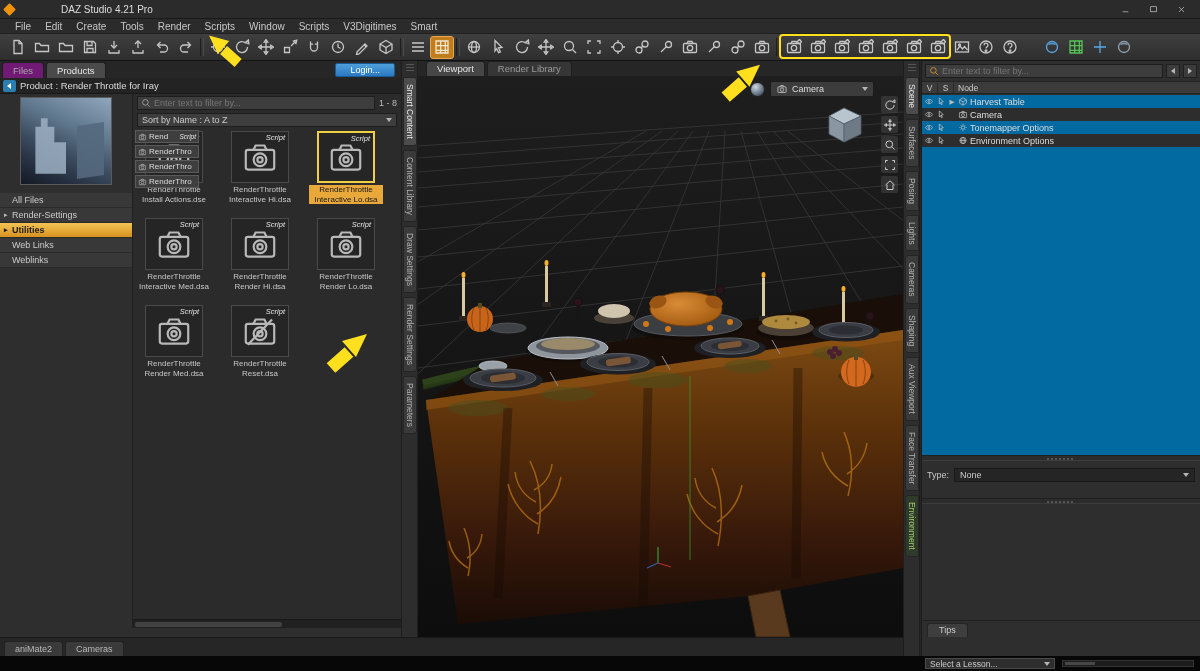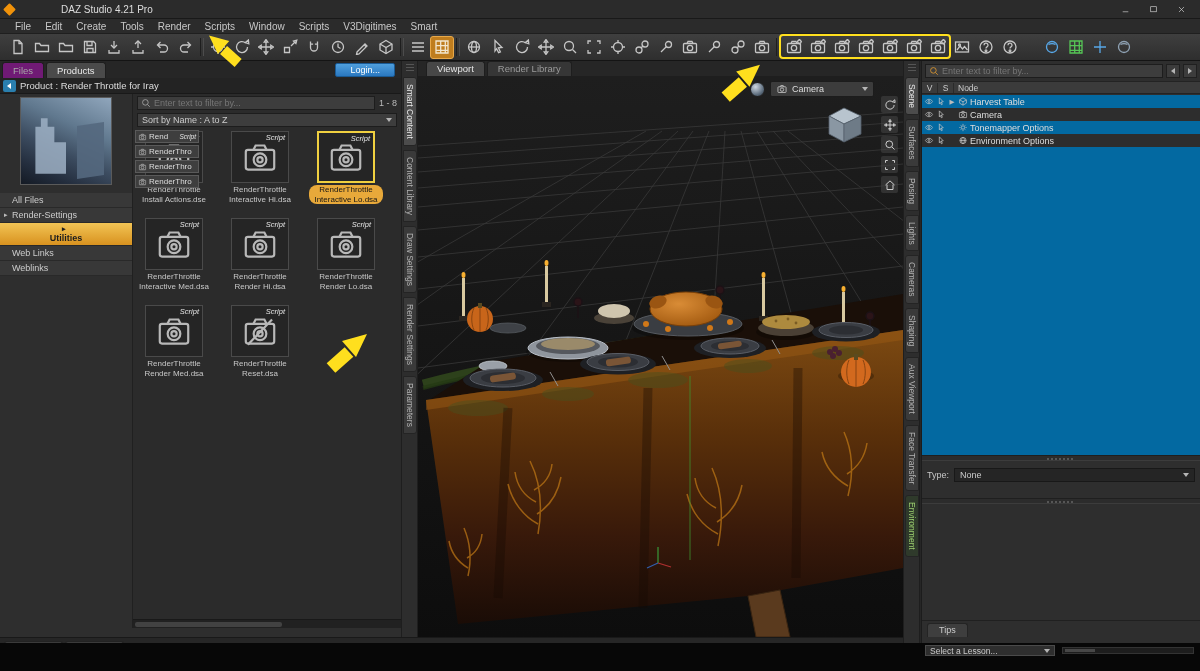--- a/index.html
+++ b/index.html
@@ -56,21 +56,21 @@
   .thumb { width:92px; height:88px; margin:0 auto 8px; border:1px solid #5a5a5a; position:relative; overflow:hidden;
     background:linear-gradient(205deg,#90a6bc 0%,#60788e 35%,#3c4c60 60%,#242e3e 82%,#141a24 100%); }
   .thumb::before { content:""; position:absolute; left:16%; top:18%; width:34%; height:70%; background:#9db0c4;
     clip-path:polygon(0 100%,0 22%,18% 22%,18% 8%,40% 8%,40% 22%,62% 22%,62% 48%,100% 48%,100% 100%); opacity:.85; }
   .thumb::after { content:""; position:absolute; right:8%; top:30%; width:30%; height:62%; background:#54687e;
     transform:skewY(-8deg); opacity:.9; }
   .cat-item { display:flex; align-items:center; font-size:9px; color:#cccccc; padding:2px 4px;
     background:#383838; border-bottom:1px solid #292929; }
   .cat-exp { width:8px; font-size:7px; color:#bbbbbb; }
   .cat-exp:empty { display:inline-block; }
-  .cat-item.highlight { background:linear-gradient(#f2c455,#d8921f); color:#1d1d1d; font-weight:bold;flex-direction:column; }
+  .cat-item.highlight { background:linear-gradient(#f2c455,#d8921f); color:#1d1d1d; font-weight:bold; }
   .cat-item.highlight .cat-exp { color:#1d1d1d; }
 
   .lp-files { flex:1; position:relative; background:#2b2b2b; }
   .search-row { display:flex; align-items:center; gap:4px; padding:2px 4px; }
   .search-box { flex:1; height:14px; background:#3d3d3d; border:1px solid #1d1d1d; display:flex; align-items:center; gap:3px; padding:0 3px; }
   .search-box svg { width:10px; height:10px; color:#a8a8a8; }
   .search-box input { flex:1; min-width:0; background:transparent; border:none; outline:none; color:#b5b5b5; font-size:9px; font-family:inherit; }
   .count { font-size:9px; color:#bbbbbb; }
   .sort-row { padding:1px 4px 2px; }
   .sort-select { height:14px; background:#3d3d3d; border:1px solid #1d1d1d; display:flex; align-items:center; padding:0 4px; font-size:9px; color:#cccccc;gap:36px; }
@@ -79,21 +79,21 @@
     align-content:flex-start; gap:14px 12px; }
   .file-cell { width:74px; display:flex; flex-direction:column; align-items:center; }
   .file-icon { width:58px; height:52px; background:#252525; border:1px solid #4a4a4a; position:relative;
     display:flex; align-items:center; justify-content:center; color:#b8b8b8; }
   .file-icon svg { width:40px; height:35px; }
   .file-icon svg * { stroke:currentColor; fill:none; stroke-width:1; }
   .badge { position:absolute; top:1px; right:3px; font-size:7.5px; font-style:italic; color:#e6e6e6; }
   .badge:empty { display:none; }
   .file-label { font-size:8px; line-height:1.2; color:#c8c8c8; text-align:center; margin-top:2px; max-width:76px; }
   .file-cell.selected .file-icon { border:2px solid #f0d040; }
-  .file-cell.selected .file-label { background:#e8a93a; color:#151515;border-radius:8px; }
+  .file-cell.selected .file-label { background:#e8a93a; color:#151515; }
   .mini-list { position:absolute; top:36px; left:2px; width:64px; z-index:3; }
   .mini-row { height:13px; background:#3e3e3e; border:1px solid #5a5a5a; margin-bottom:2px;
     display:flex; align-items:center; gap:2px; padding:0 2px; font-size:8px; color:#dddddd; }
   .mini-row svg { width:9px; height:8px; color:#c0c0c0; flex:0 0 auto; }
   .mini-badge { margin-left:auto; font-size:6.5px; font-style:italic; color:#e8e8e8; }
   .mini-badge:empty { display:none; }
   .lp-hscroll { position:absolute; left:0; right:0; bottom:0; height:9px; background:#212121; border-top:1px solid #191919; }
   .lp-hscroll::after { content:""; position:absolute; left:2px; top:2px; width:55%; height:5px; background:#424242; border-radius:2px; }
 
   
@@ -155,21 +155,21 @@
   .rp-tips { position:absolute; top:559px; left:0; right:0; height:17px; background:#2e2e2e; border-top:1px solid #202020;
     display:flex; align-items:flex-end; padding-left:5px; }
   .tips-tab { font-size:9px; background:#3e3e3e; border:1px solid #242424; border-bottom:none; border-radius:3px 3px 0 0;
     padding:1px 11px 2px; color:#cccccc; }
 
   
   .bottombar { position:absolute; left:0; width:903px; bottom:15px; height:19px; background:#262626;
     border-top:1px solid #191919; display:flex; align-items:flex-end; padding-left:4px; gap:2px; }
   .bb-tab { font-size:9px; background:#3a3a3a; border:1px solid #222222; border-bottom:none;
     border-radius:3px 3px 0 0; padding:2px 10px; color:#b8b8b8; }
-  .statusbar { position:absolute; left:0; right:0; bottom:0; height:28px; background:#070707; }
+  .statusbar { position:absolute; left:0; right:0; bottom:0; height:15px; background:#070707; }
   .lesson-select { position:absolute; left:925px; top:2px; width:130px; height:11px; background:#2e2e2e;
     border:1px solid #4a4a4a; display:flex; align-items:center; padding:0 4px; font-size:8.5px; color:#cccccc; }
   .status-scroll { position:absolute; left:1062px; top:4px; width:132px; height:7px; background:#1d1d1d; border:1px solid #333333; }
   .status-scroll::after { content:""; position:absolute; left:2px; top:1px; width:30px; height:3px; background:#474747; }
 
   
   .anno-box { position:absolute; left:779px; top:34px; width:172px; height:25px;
     border:2px solid #ffdf1e; border-radius:4px; z-index:60; pointer-events:none; }
   .anno-arrow { position:absolute; z-index:60; pointer-events:none; }
   .anno-arrow svg { width:100%; height:100%; }

